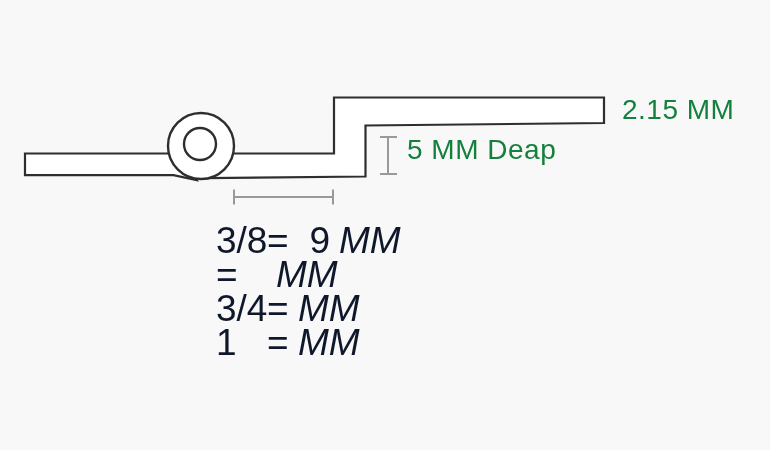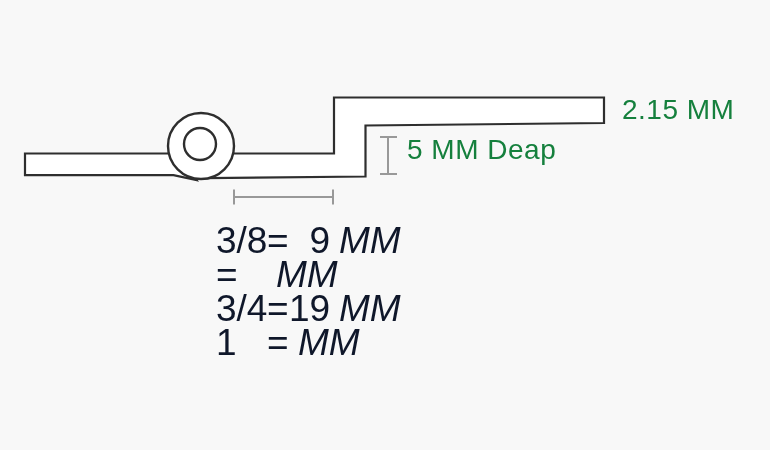--- a/index.html
+++ b/index.html
@@ -90,21 +90,20 @@
       <span class="conv-value">9</span>
       <span class="conv-unit">MM</span>
     </div>
     <div class="conv-row">
       <span class="conv-equals">=</span>
       <span class="conv-unit">MM</span>
     </div>
     <div class="conv-row">
       <span class="conv-fraction">3/4</span>
       <span class="conv-equals">=</span>
-      <span class="conv-value">19</span>
       <span class="conv-unit">MM</span>
     </div>
     <div class="conv-row">
       <span class="conv-fraction">1</span>
       <span class="conv-equals">=</span>
       <span class="conv-unit">MM</span>
     </div>
   </div>
 
 </div>

